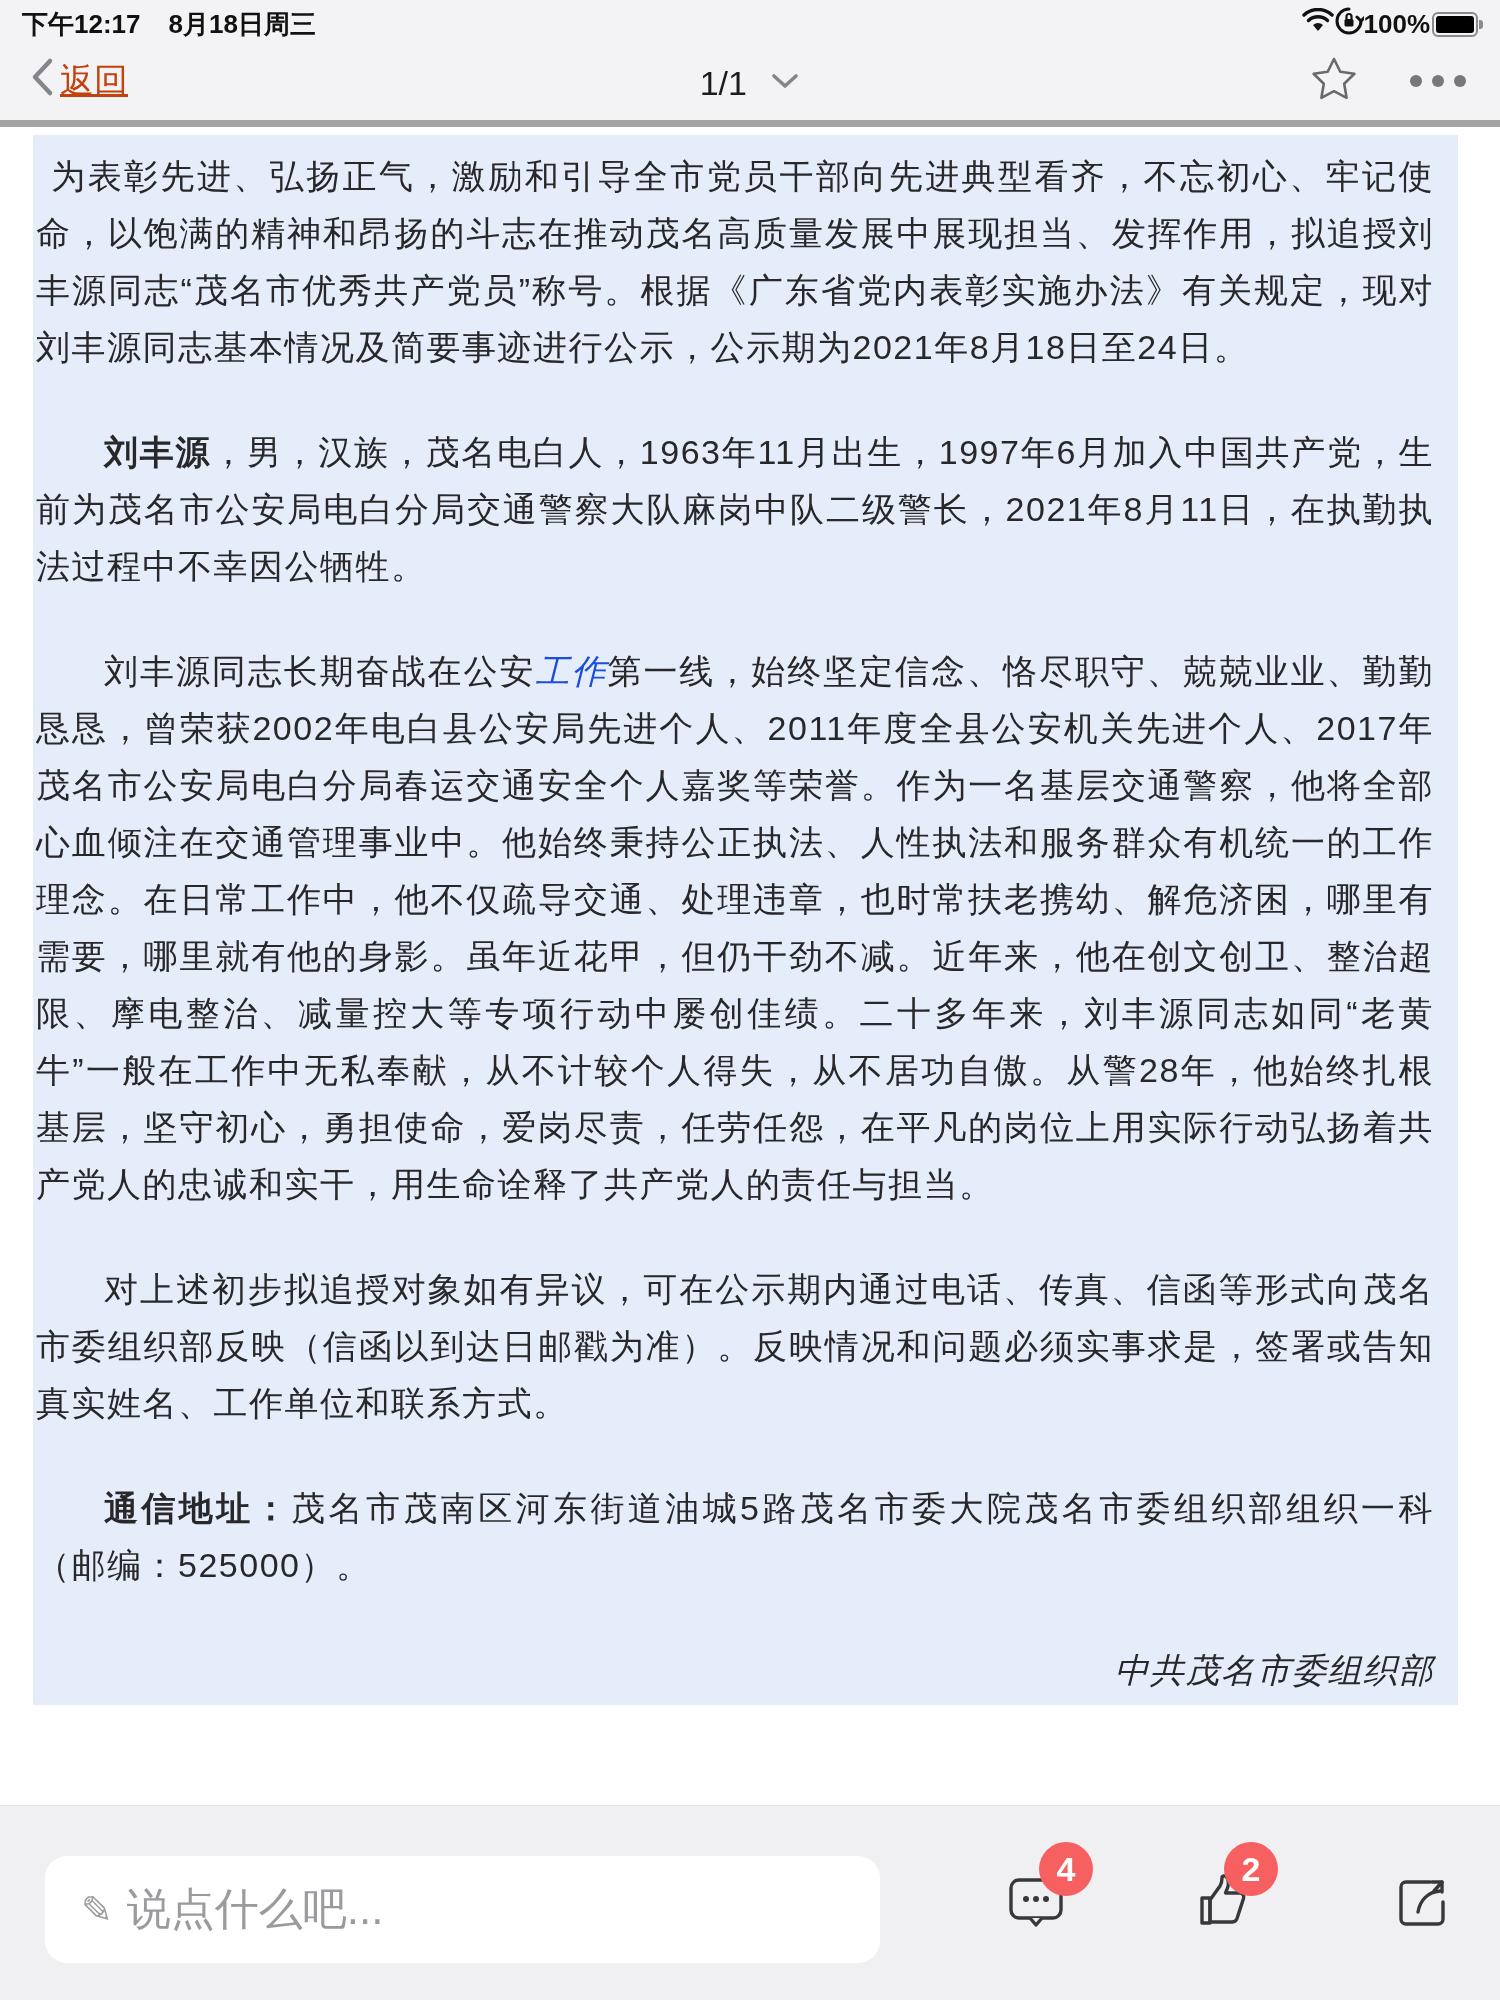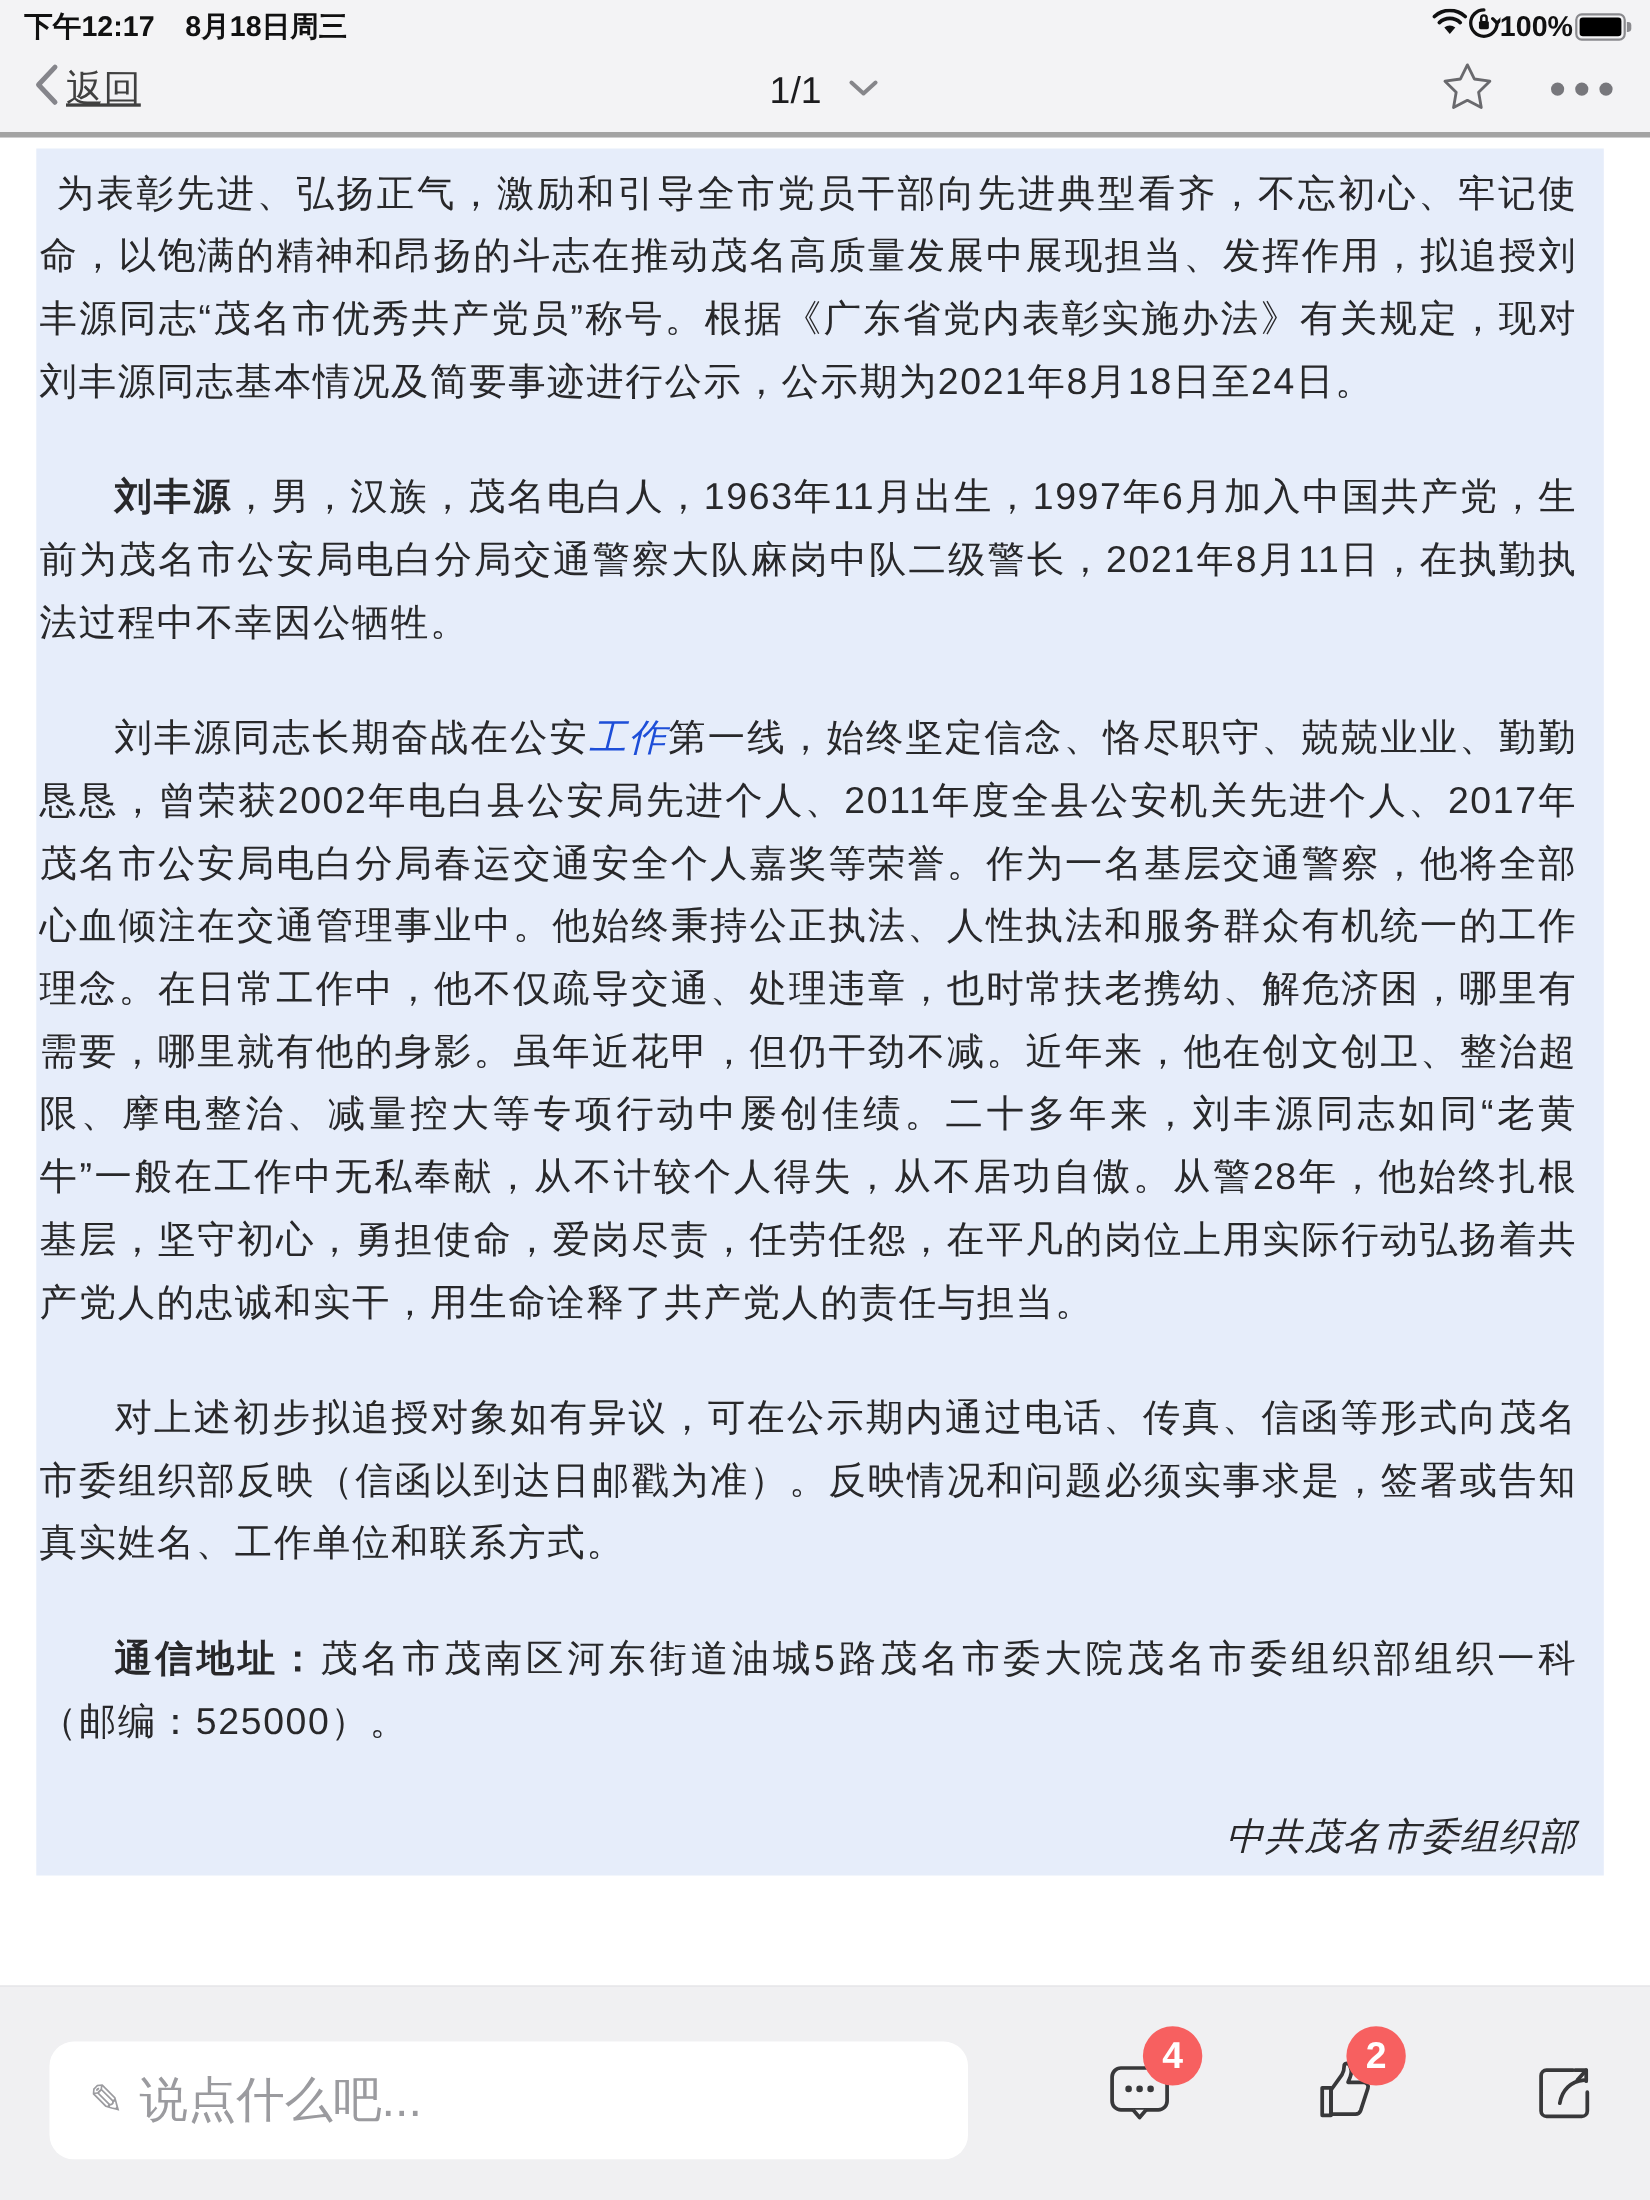--- a/index.html
+++ b/index.html
@@ -5,21 +5,21 @@
   html,body{margin:0;padding:0;}
   body{
     width:1500px;height:2000px;position:relative;overflow:hidden;
     background:#ffffff;
     font-family:"Liberation Sans","DejaVu Sans",sans-serif;
     -webkit-font-smoothing:antialiased;
   }
   
   .chrome{
     position:absolute;top:0;left:0;width:1500px;height:120px;
-    background:#f3f3f5;border-bottom:5px solid #a3a3a3;z-index:3;text-decoration:underline;
+    background:#f3f3f5;border-bottom:7px solid #a3a3a3;z-index:3;text-decoration:underline;
   }
   .statusbar{
     position:absolute;top:6px;left:0;width:100%;height:36px;
     display:flex;align-items:center;justify-content:space-between;
     padding:0 22px;box-sizing:border-box;
     font-size:26px;font-weight:bold;color:#111;
   }
   .status-left{display:flex;gap:28px;}
   .status-right{display:flex;align-items:center;gap:0;font-size:26px;}
   .battery{display:inline-block;position:relative;width:42px;height:21px;
@@ -27,21 +27,21 @@
   .battery::before{content:"";position:absolute;left:2px;top:2px;right:2px;bottom:2px;
     background:#000;border-radius:3px;}
   .battery::after{content:"";position:absolute;right:-7px;top:6px;width:4px;height:9px;
     background:#8a8a8e;border-radius:0 3px 3px 0;}
   .navbar{
     position:absolute;top:44px;left:0;width:100%;height:74px;
     display:flex;align-items:center;
   }
   .back{
     position:absolute;left:30px;display:flex;align-items:center;gap:6px;
-    color:#404040;font-size:34px;cursor:pointer;
+    color:#c2410c;font-size:34px;cursor:pointer;
   }
   .back .label{text-decoration:underline;}
   .page-indicator{
     position:absolute;left:0;right:0;text-align:center;
     font-size:34px;color:#1c1c1e;
   }
   .page-indicator .chev{display:inline-block;margin-left:14px;vertical-align:4px;}
   .nav-right{position:absolute;right:34px;display:flex;align-items:center;gap:52px;}
   .dots{display:flex;gap:10px;}
   .dots i{width:12px;height:12px;border-radius:50%;background:#77777c;display:block;}

